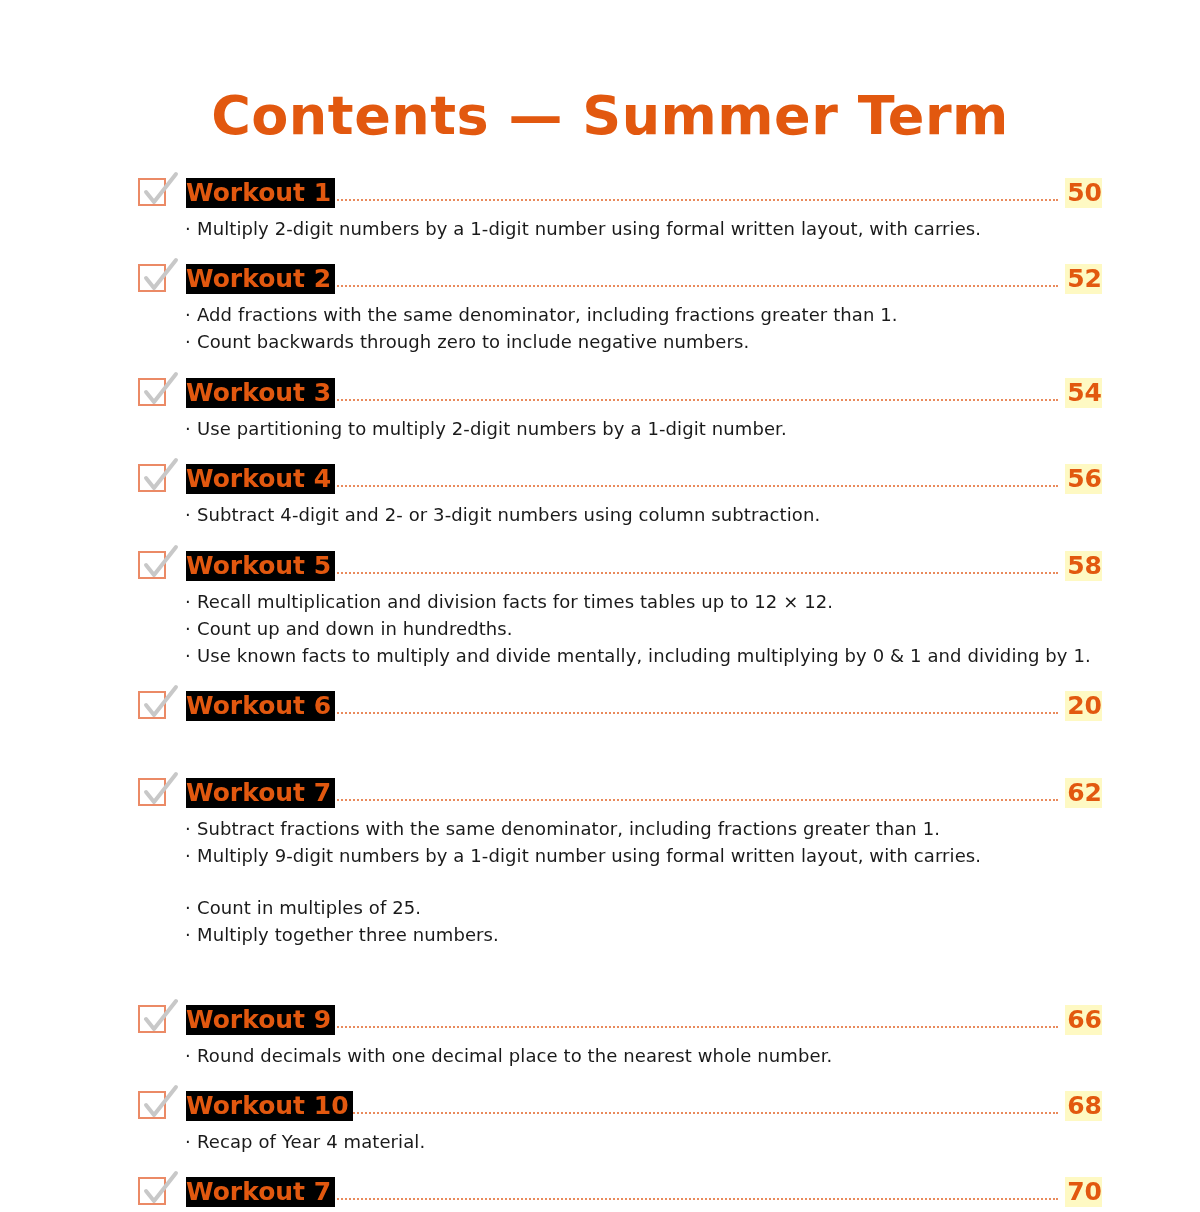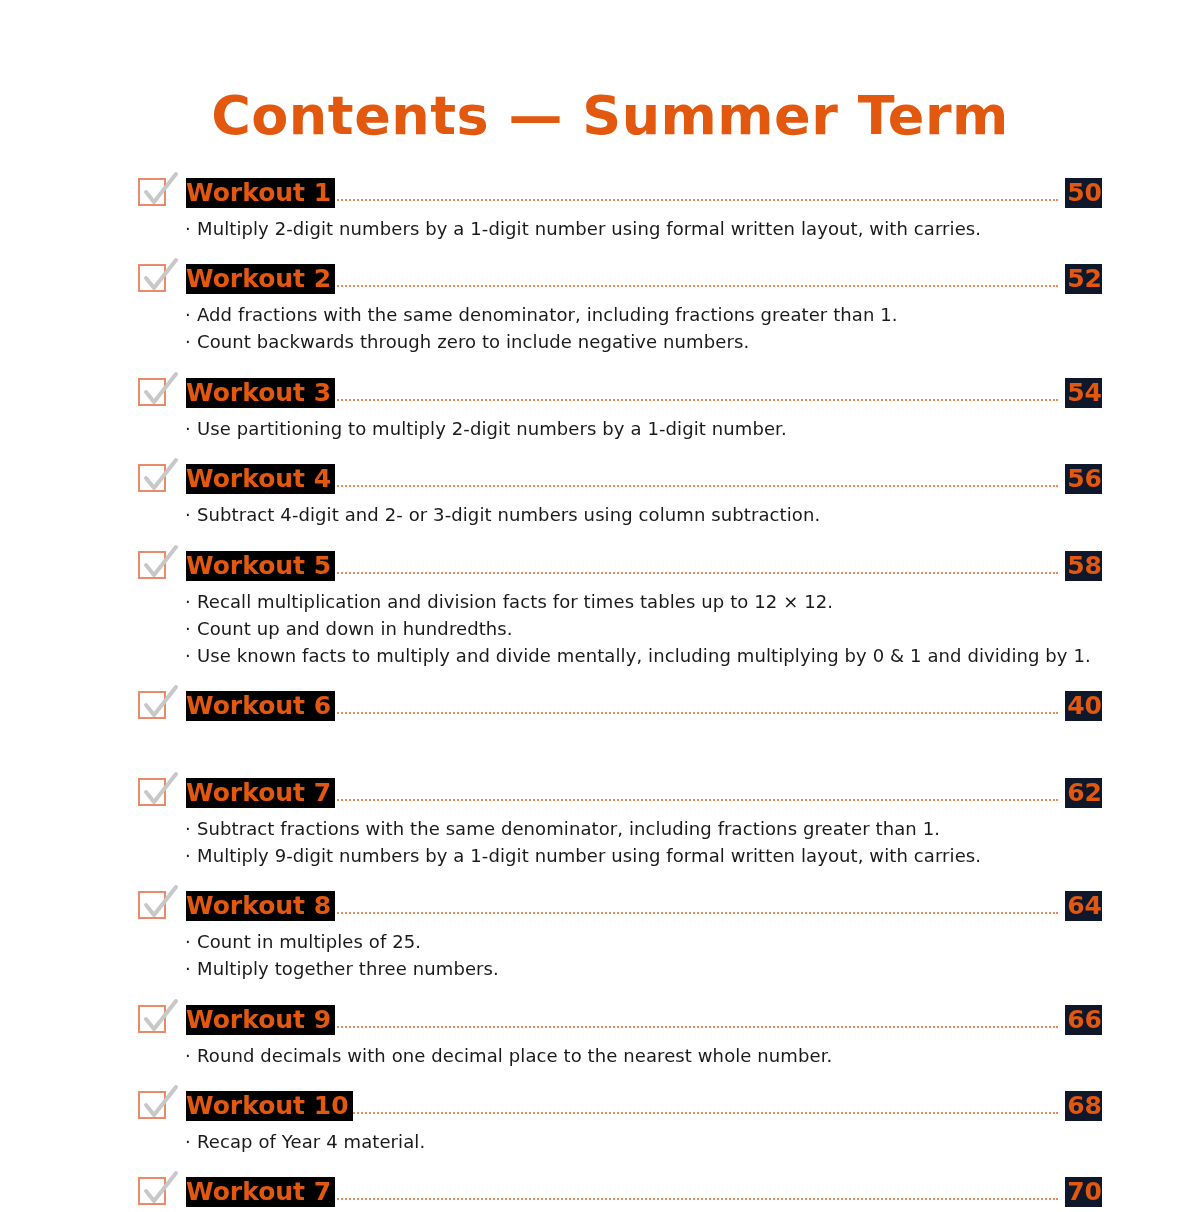--- a/index.html
+++ b/index.html
@@ -20,21 +20,21 @@
     position: absolute; left: 50px; bottom: 0;
     font-weight: bold; font-size: 25px; color: #e2580f; background: #000000; padding-right: 4px;
     line-height: 30px;
   }
   .leader {
     position: absolute; left: 50px; right: 44px; bottom: 7px;
     border-bottom: 2px dotted #e98a5c; height: 0;
   }
   .page {
     position: absolute; right: 0; bottom: 0; font-weight: bold; font-size: 25px; color: #e2580f;
-    line-height: 30px; background:#0f172a; padding-left: 2px; margin-top: 8px;
+    line-height: 30px; background:#fef9c3; padding-left: 2px; margin-top: 8px;
   }
   .bullets { list-style: none; margin: 7px; padding: 0 0 0 42px; }
   .bullets li { font-size: 18px; color: #1a1a1a; line-height: 27px; font-family: "DejaVu Sans", sans-serif; letter-spacing: 0.1px; }
   .bullets li .dot { display: inline-block; width: 12px; }
 </style>
 </head>
 <body>
 
 <h1 class="title">Contents — Summer Term</h1>
 
@@ -119,50 +119,40 @@
     </div>
     <div class="entry" style="top: 687px;">
       <div class="head">
         <span class="checkbox">
           <svg viewBox="0 0 40 36">
             <path d="M6 20 L14 30 L36 2" fill="none" stroke="#c8c8c8" stroke-width="4" stroke-linecap="round" stroke-linejoin="round"></path>
           </svg>
         </span>
         <span class="leader"></span>
         <span class="wtitle">Workout 6</span>
-        <span class="page">40</span>
+        <span class="page">20</span>
       </div>
     </div>
     <div class="entry" style="top: 774px;">
       <div class="head">
         <span class="checkbox">
           <svg viewBox="0 0 40 36">
             <path d="M6 20 L14 30 L36 2" fill="none" stroke="#c8c8c8" stroke-width="4" stroke-linecap="round" stroke-linejoin="round"></path>
           </svg>
         </span>
         <span class="leader"></span>
         <span class="wtitle">Workout 7</span>
         <span class="page">62</span>
       </div>
       <ul class="bullets">
         <li><span class="dot">·</span><span>Subtract fractions with the same denominator, including fractions greater than 1.</span></li>
         <li><span class="dot">·</span><span>Multiply 9-digit numbers by a 1-digit number using formal written layout, with carries.</span></li>
       </ul>
     </div>
     <div class="entry" style="top: 887px;">
-      <div class="head">
-        <span class="checkbox">
-          <svg viewBox="0 0 40 36">
-            <path d="M6 20 L14 30 L36 2" fill="none" stroke="#c8c8c8" stroke-width="4" stroke-linecap="round" stroke-linejoin="round"></path>
-          </svg>
-        </span>
-        <span class="leader"></span>
-        <span class="wtitle">Workout 8</span>
-        <span class="page">64</span>
-      </div>
       <ul class="bullets">
         <li><span class="dot">·</span><span>Count in multiples of 25.</span></li>
         <li><span class="dot">·</span><span>Multiply together three numbers.</span></li>
       </ul>
     </div>
     <div class="entry" style="top: 1001px;">
       <div class="head">
         <span class="checkbox">
           <svg viewBox="0 0 40 36">
             <path d="M6 20 L14 30 L36 2" fill="none" stroke="#c8c8c8" stroke-width="4" stroke-linecap="round" stroke-linejoin="round"></path>

